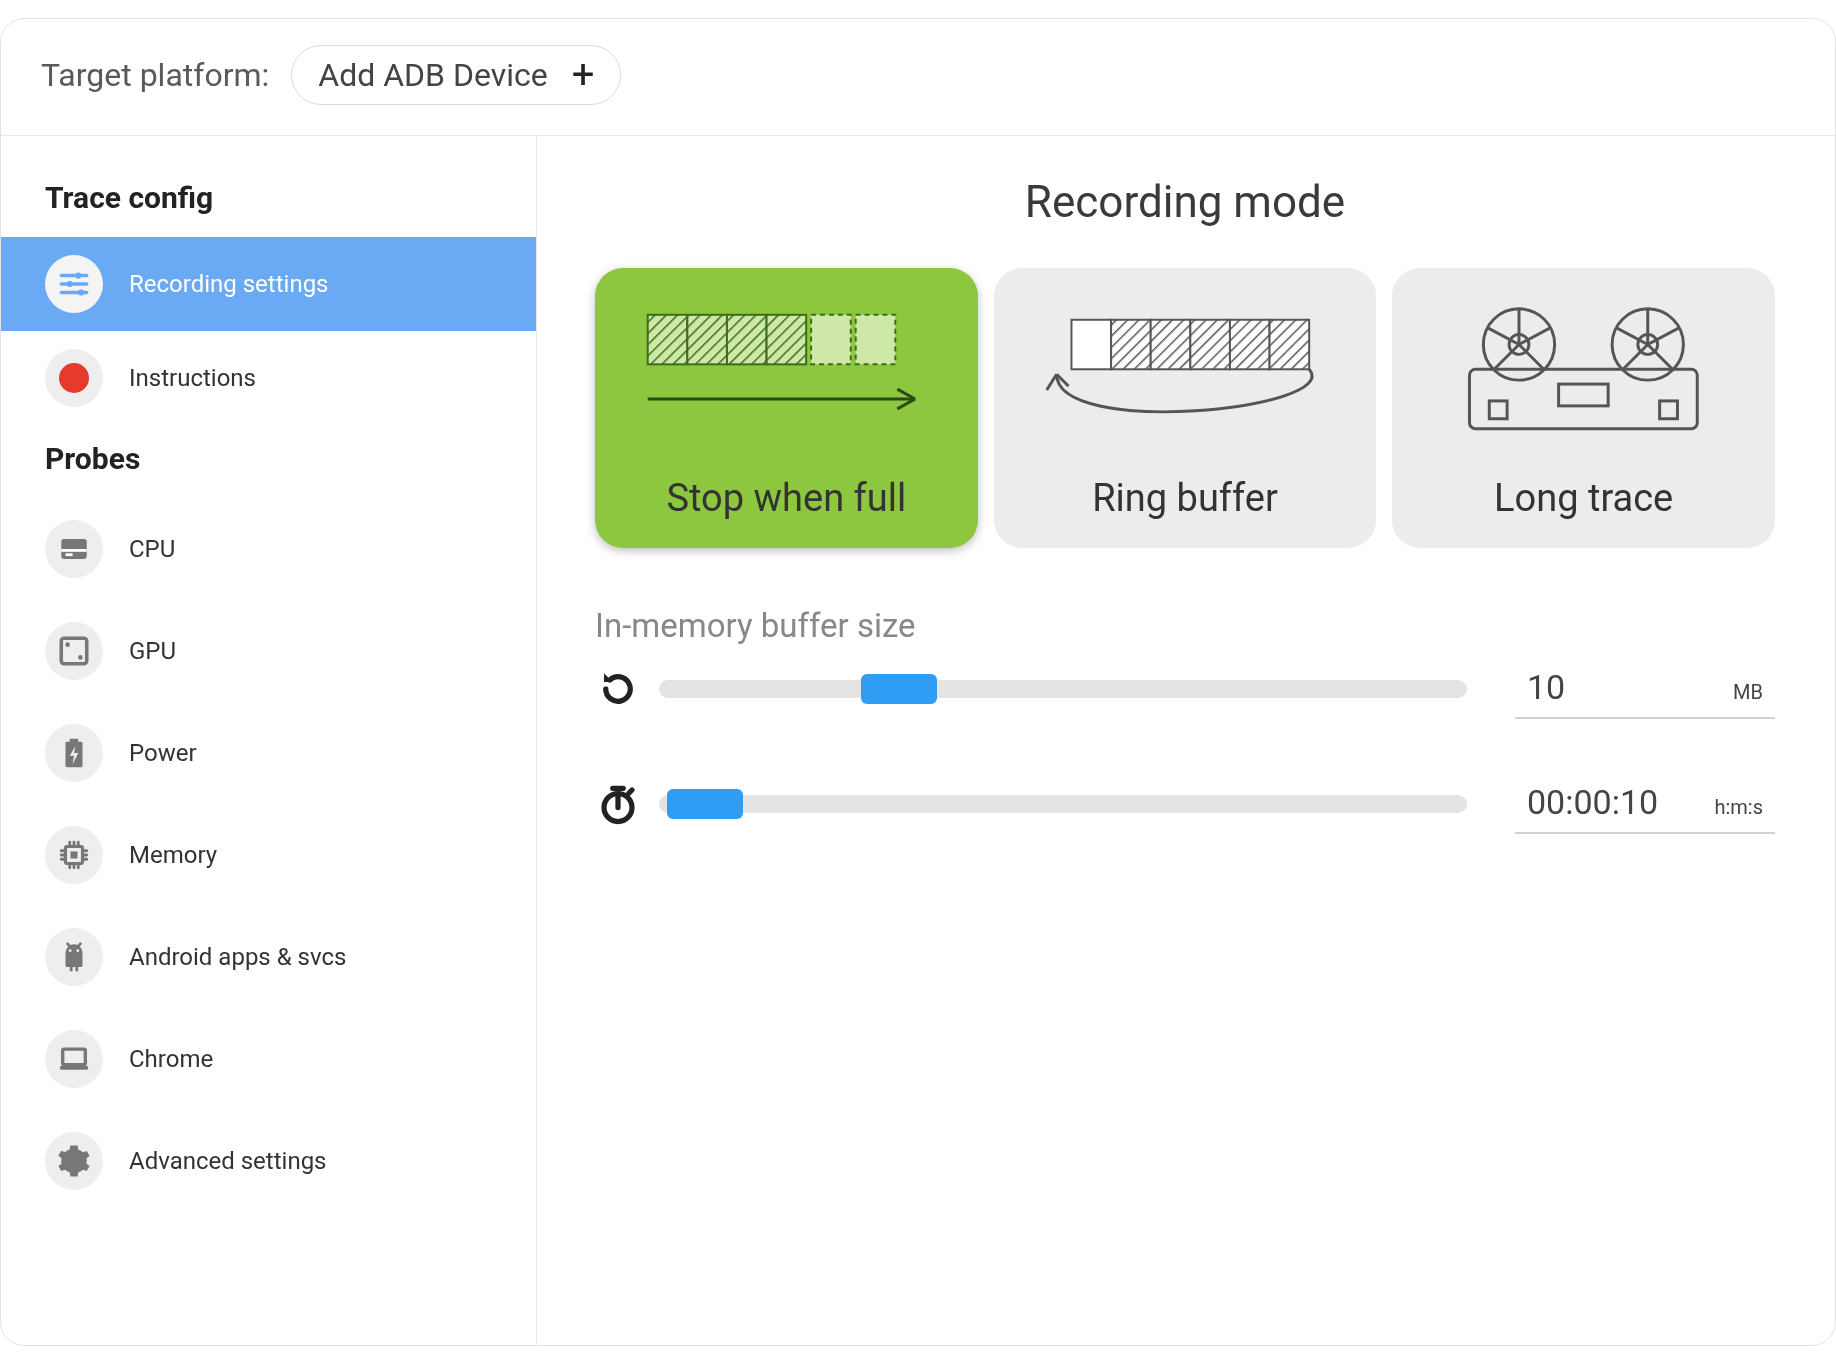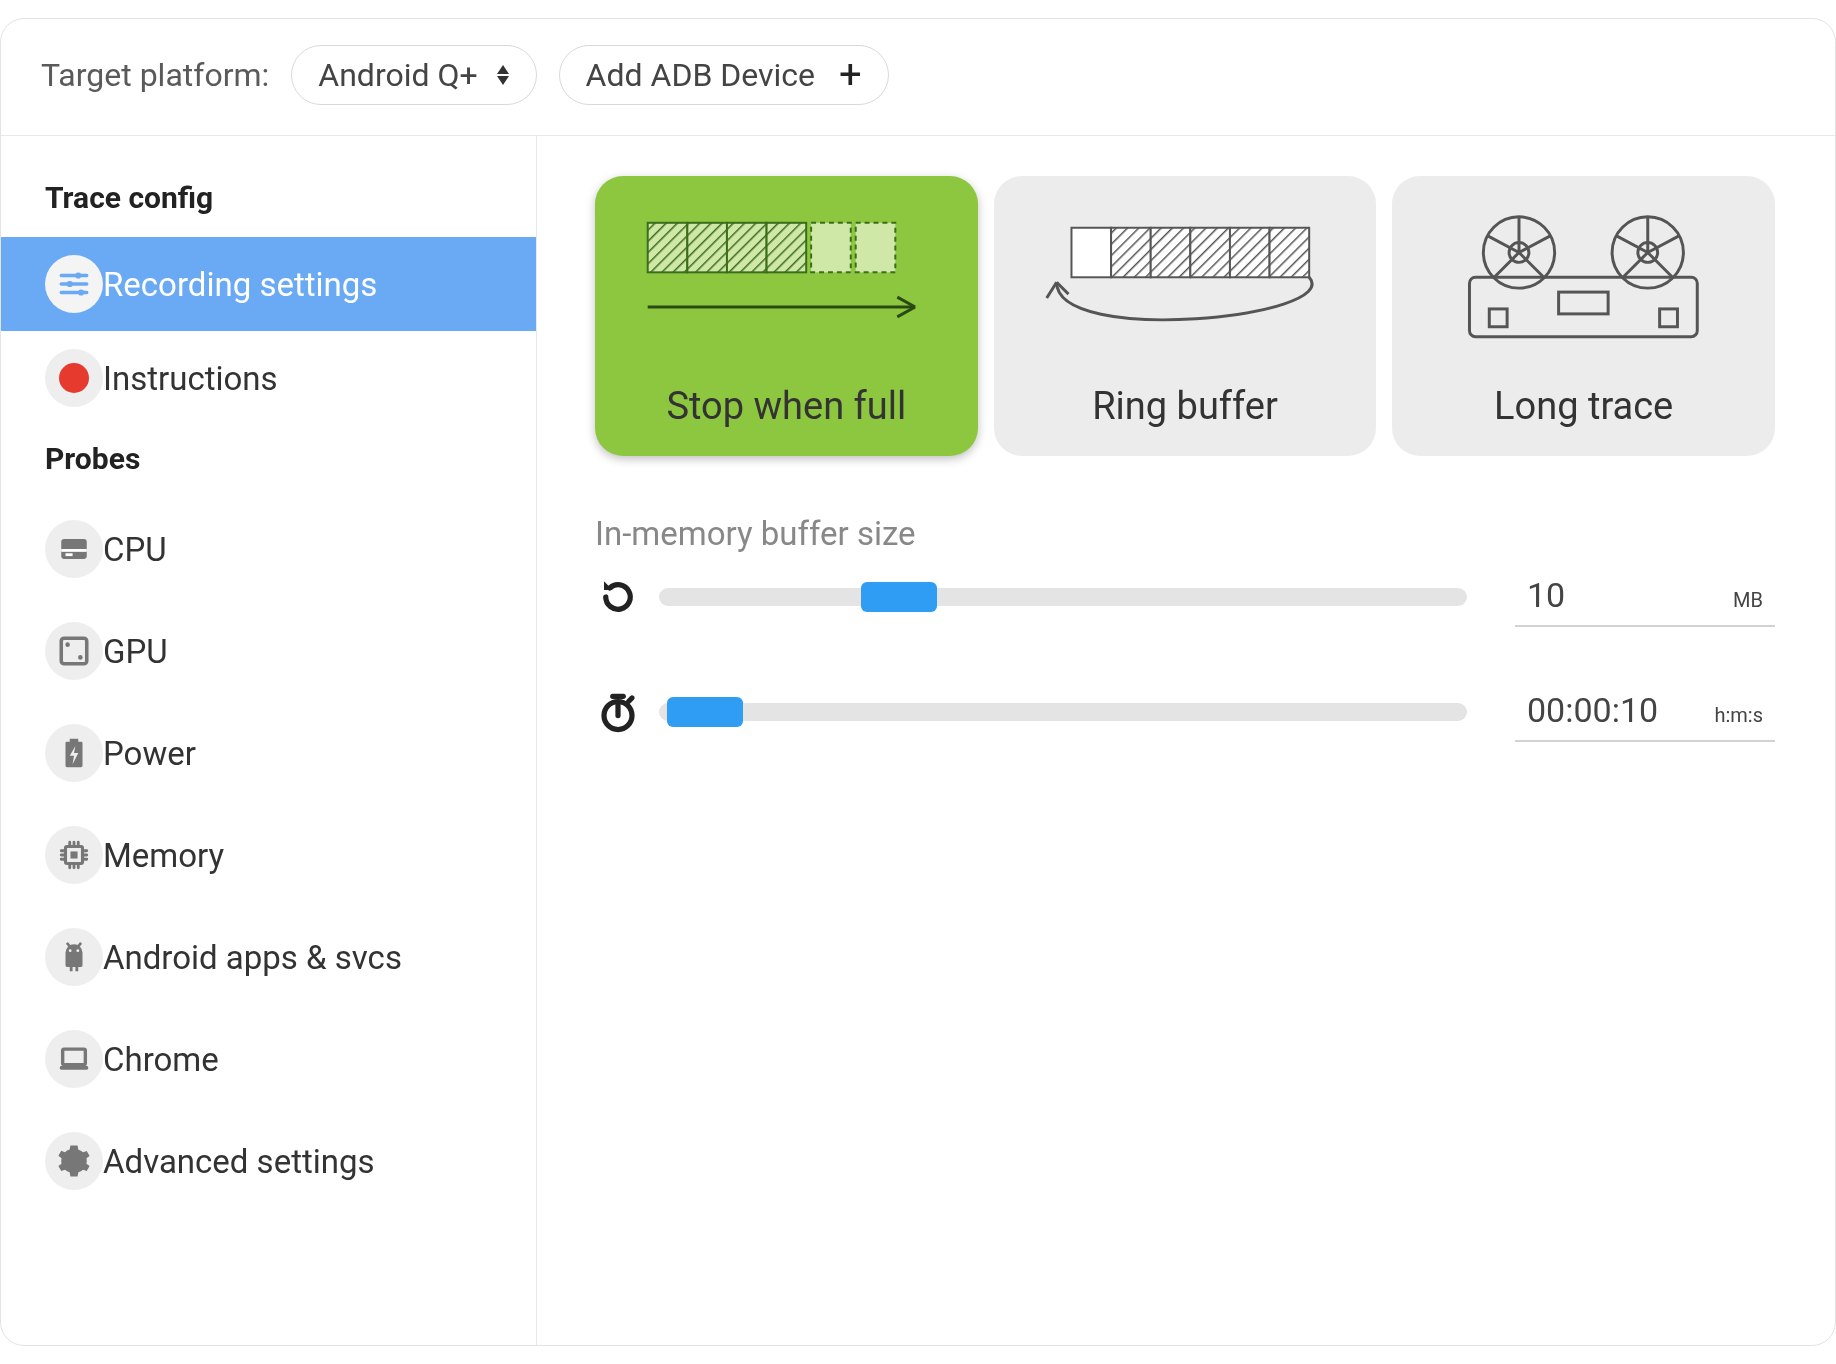--- a/index.html
+++ b/index.html
@@ -13,21 +13,21 @@
   .sel-arrows { display:flex; flex-direction:column; line-height:0; margin-left:4px; }
   .sel-arrows svg { width:14px; height:10px; }
   .plus { font-size:40px; font-weight:400; line-height:0; margin-left:10px; color:#222; }
 
   
   .body { flex:1; display:flex; min-height:0; }
 
   
   .sidebar { width:536px; border-right:1px solid #e8e8e8; padding-top:28px; }
   .section-title { font-size:30px; font-weight:700; color:#222; padding:16px 44px 22px 44px; }
-  .nav-item { display:flex; align-items:center; padding:18px 28px 18px 44px; font-size:33px; color:#333; cursor:pointer; }
+  .nav-item { display:flex; align-items:center; gap:26px; padding:18px 28px 18px 44px; font-size:24px; color:#333; cursor:pointer; }
   .nav-item .icon-wrap { width:58px; height:58px; border-radius:50%; background:#eee; display:flex; align-items:center; justify-content:center; flex-shrink:0; }
   .nav-item .icon-wrap svg { width:34px; height:34px; fill:#777; }
   .nav-item.active { background:#6aa9f4; color:#fff; }
   .nav-item.active .icon-wrap { background:#f4f4f4; }
   .nav-item.active .icon-wrap svg { fill:#6aa9f4; }
   .record-dot { width:30px; height:30px; border-radius:50%; background:#e63a2e; }
   .probes-list .nav-item { padding-top:22px; padding-bottom:22px; }
 
   
   .main { flex:1; padding:40px 60px 40px 58px; }
@@ -68,31 +68,20 @@
       <line x1="0" y1="0" x2="0" y2="8" stroke="#3b6d1a" stroke-width="3"></line>
     </pattern>
   </defs>
 </svg>
 
 <div class="page">
 
   <div class="topbar">
     <span class="topbar-label">Target platform:</span>
     <div class="pill">
-      <span>Android Q+</span>
-      <span class="sel-arrows">
-        <svg viewBox="0 0 14 10">
-            <polygon points="7,0 13,9 1,9" fill="#333"></polygon>
-          </svg>
-        <svg viewBox="0 0 14 10">
-            <polygon points="1,1 13,1 7,10" fill="#333"></polygon>
-          </svg>
-      </span>
-    </div>
-    <div class="pill">
       <span>Add ADB Device</span>
       <span class="plus">+</span>
     </div>
   </div>
 
   <div class="body">
     <div class="sidebar">
       <div class="section-title">Trace config</div>
 
       <div class="nav-item active">
@@ -182,20 +171,21 @@
             <svg viewBox="0 0 24 24">
                 <path d="M12 8a4 4 0 1 0 0 8 4 4 0 0 0 0-8zm9 4a8.9 8.9 0 0 0-.2-1.9l2.2-1.7-2-3.5-2.6 1a9 9 0 0 0-3.3-1.9L14.5 1h-5l-.6 2.9A9 9 0 0 0 5.6 5.8l-2.6-1-2 3.5 2.2 1.7A8.9 8.9 0 0 0 3 12c0 .65.07 1.3.2 1.9L1 15.6l2 3.5 2.6-1a9 9 0 0 0 3.3 1.9l.6 2.9h5l.6-2.9a9 9 0 0 0 3.3-1.9l2.6 1 2-3.5-2.2-1.7c.13-.6.2-1.25.2-1.9z"></path>
               </svg>
           </span>
           <span>Advanced settings</span>
         </div>
       </div>
     </div>
 
     <div class="main">
+      <div class="heading">Recording mode</div>
 
       <div class="modes">
         <div class="mode-card active">
           <div class="mode-illus">
             <svg viewBox="0 0 340 150">
               <g>
                 <rect x="30" y="20" width="40" height="50" class="hatch-g"></rect>
                 <rect x="70" y="20" width="40" height="50" class="hatch-g"></rect>
                 <rect x="110" y="20" width="40" height="50" class="hatch-g"></rect>
                 <rect x="150" y="20" width="40" height="50" class="hatch-g"></rect>

